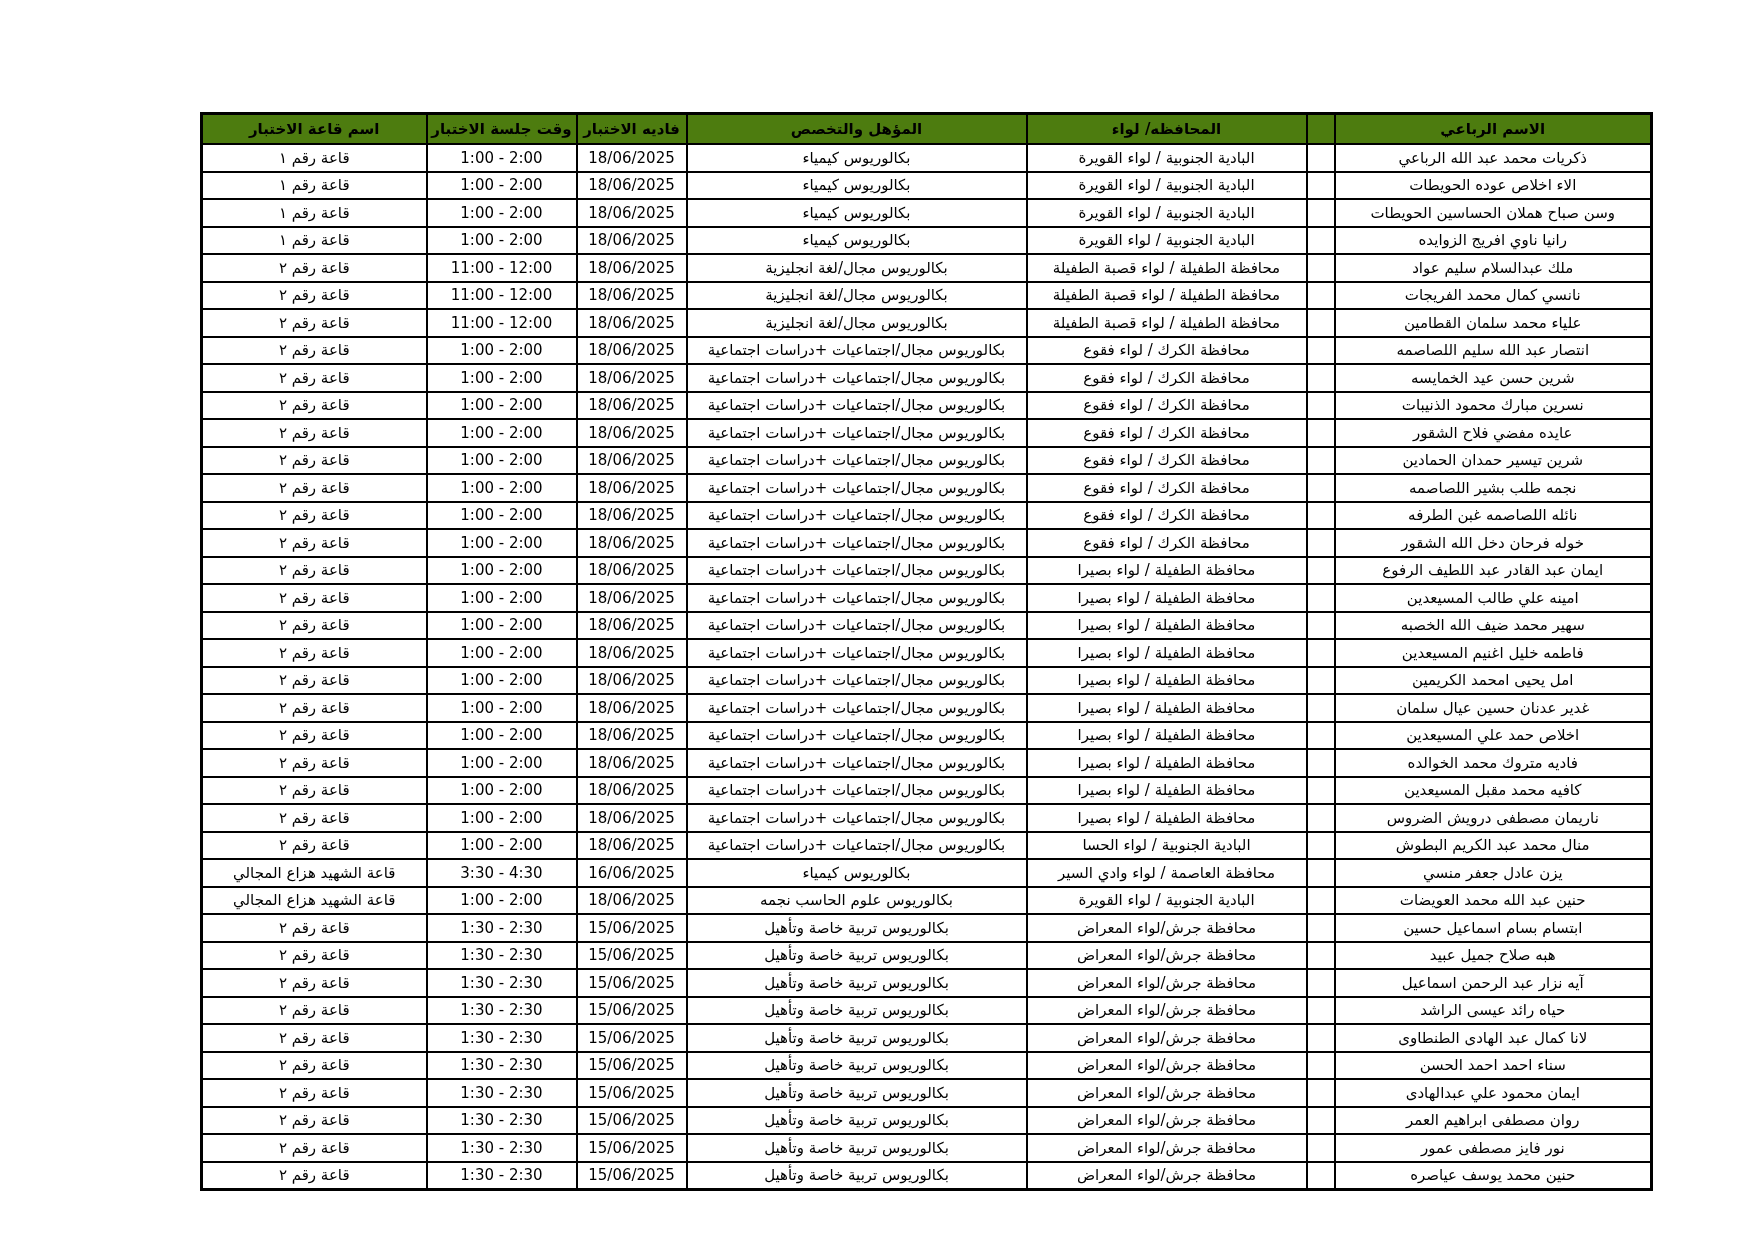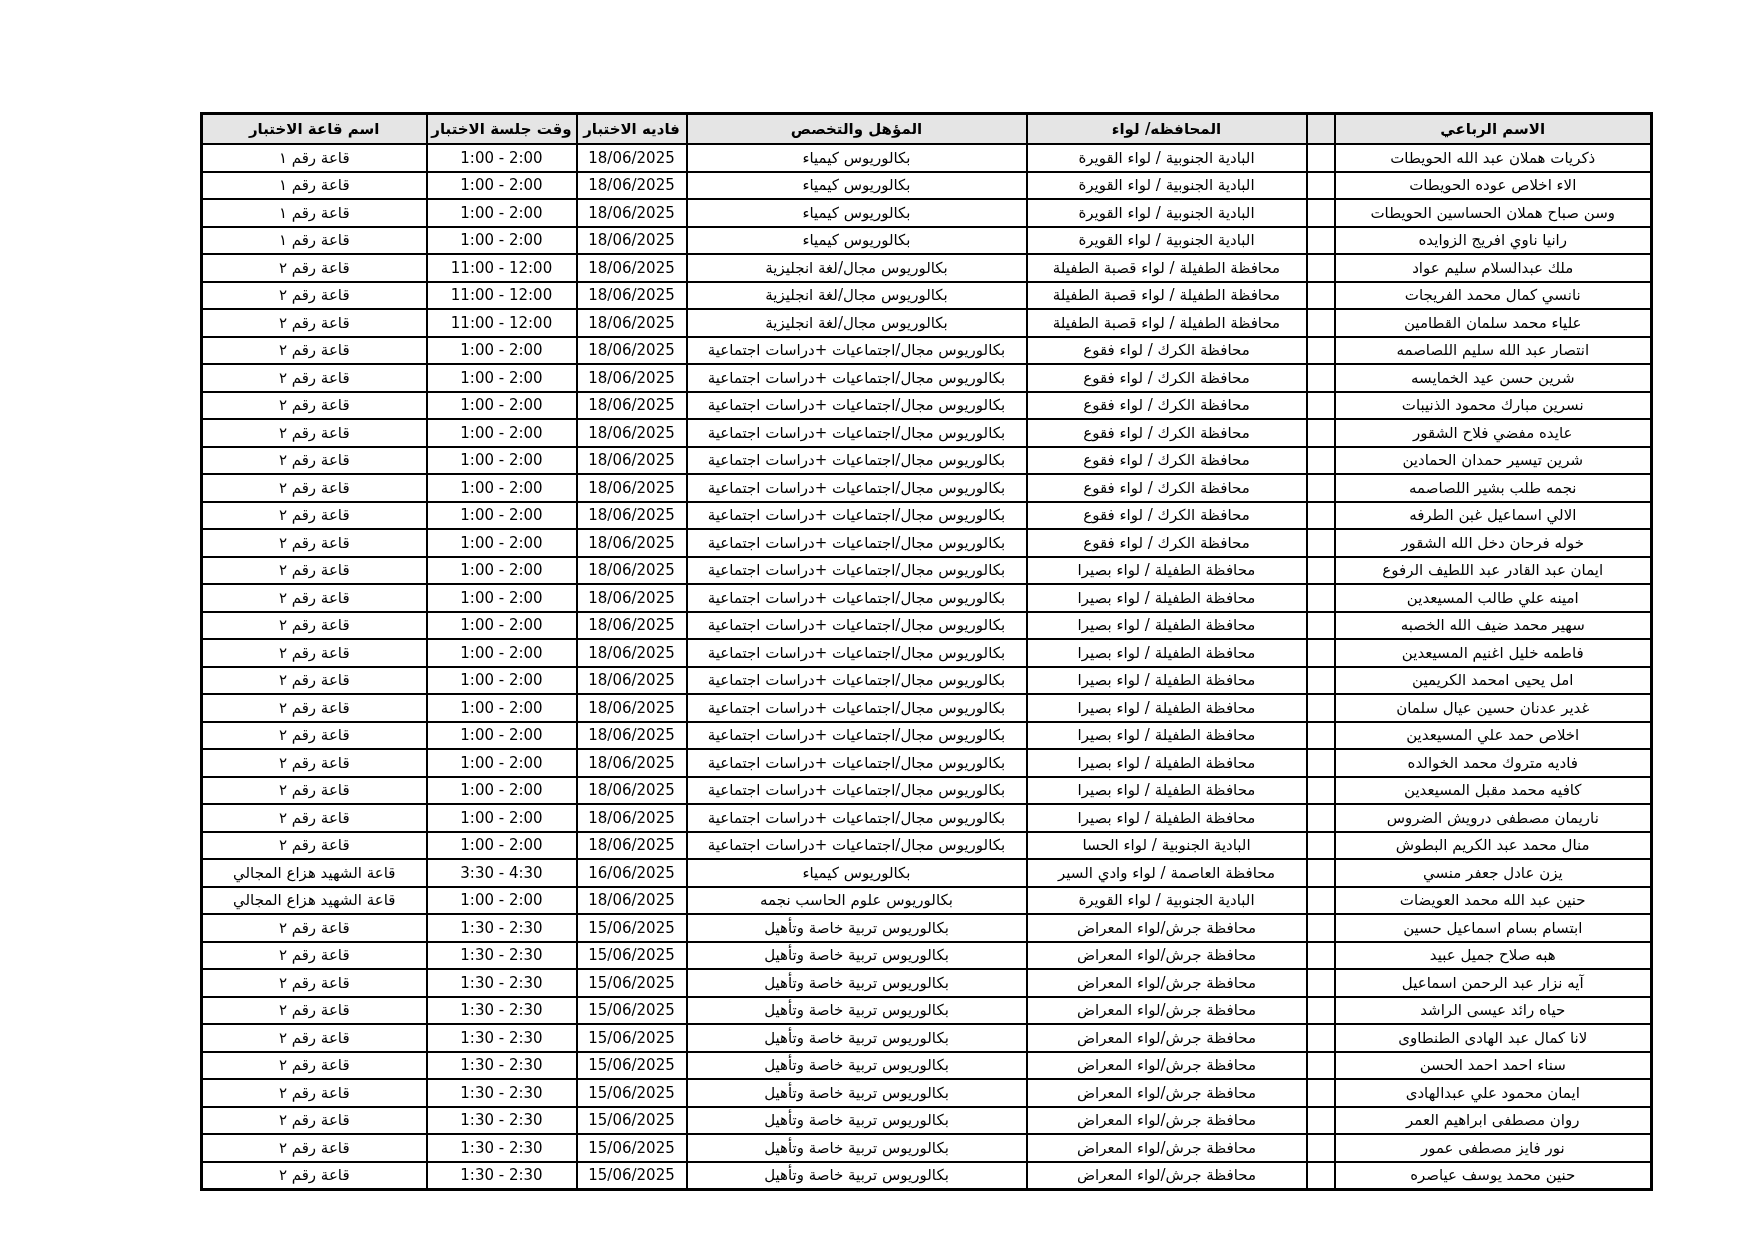--- a/index.html
+++ b/index.html
@@ -23,21 +23,21 @@
     height:25.5px;
     overflow:hidden;
     white-space:nowrap;
     font-size:15px;
     color:#000;
     text-align:center;
     vertical-align:middle;
     line-height:1.2;
   }
   table.exam th{
-    background:#e5e5e5;
+    background:#4d7c0f;
     font-weight:600;
     height:28px;
     font-size:15px;
   }
   td.cell-qual{
     text-align:right; 
     direction:rtl;
   }
   td.cell-date,td.cell-time{
     direction:ltr;
@@ -66,21 +66,21 @@
       <th></th>
       <th>المحافظه/ لواء</th>
       <th>المؤهل والتخصص</th>
       <th>فاديه الاختبار</th>
       <th>وقت جلسة الاختبار</th>
       <th>اسم قاعة الاختبار</th>
     </tr>
   </thead>
   <tbody>
       <tr>
-    <td class="cell-name">ذكريات هملان عبد الله الحويطات</td>
+    <td class="cell-name">ذكريات محمد عبد الله الرباعي</td>
     <td class="cell-spacer"></td>
     <td class="cell-gov">البادية الجنوبية / لواء القويرة</td>
     <td class="cell-qual">بكالوريوس كيمياء</td>
     <td class="cell-date">18/06/2025</td>
     <td class="cell-time">1:00 - 2:00</td>
     <td class="cell-hall">قاعة رقم ١</td>
   </tr>
       <tr>
     <td class="cell-name">الاء اخلاص عوده الحويطات</td>
     <td class="cell-spacer"></td>
@@ -183,21 +183,21 @@
       <tr>
     <td class="cell-name">نجمه طلب بشير اللصاصمه</td>
     <td class="cell-spacer"></td>
     <td class="cell-gov">محافظة الكرك / لواء فقوع</td>
     <td class="cell-qual">بكالوريوس مجال/اجتماعيات +دراسات اجتماعية</td>
     <td class="cell-date">18/06/2025</td>
     <td class="cell-time">1:00 - 2:00</td>
     <td class="cell-hall">قاعة رقم ٢</td>
   </tr>
       <tr>
-    <td class="cell-name">الالي اسماعيل غبن الطرفه</td>
+    <td class="cell-name">نائله اللصاصمه غبن الطرفه</td>
     <td class="cell-spacer"></td>
     <td class="cell-gov">محافظة الكرك / لواء فقوع</td>
     <td class="cell-qual">بكالوريوس مجال/اجتماعيات +دراسات اجتماعية</td>
     <td class="cell-date">18/06/2025</td>
     <td class="cell-time">1:00 - 2:00</td>
     <td class="cell-hall">قاعة رقم ٢</td>
   </tr>
       <tr>
     <td class="cell-name">خوله فرحان دخل الله الشقور</td>
     <td class="cell-spacer"></td>

